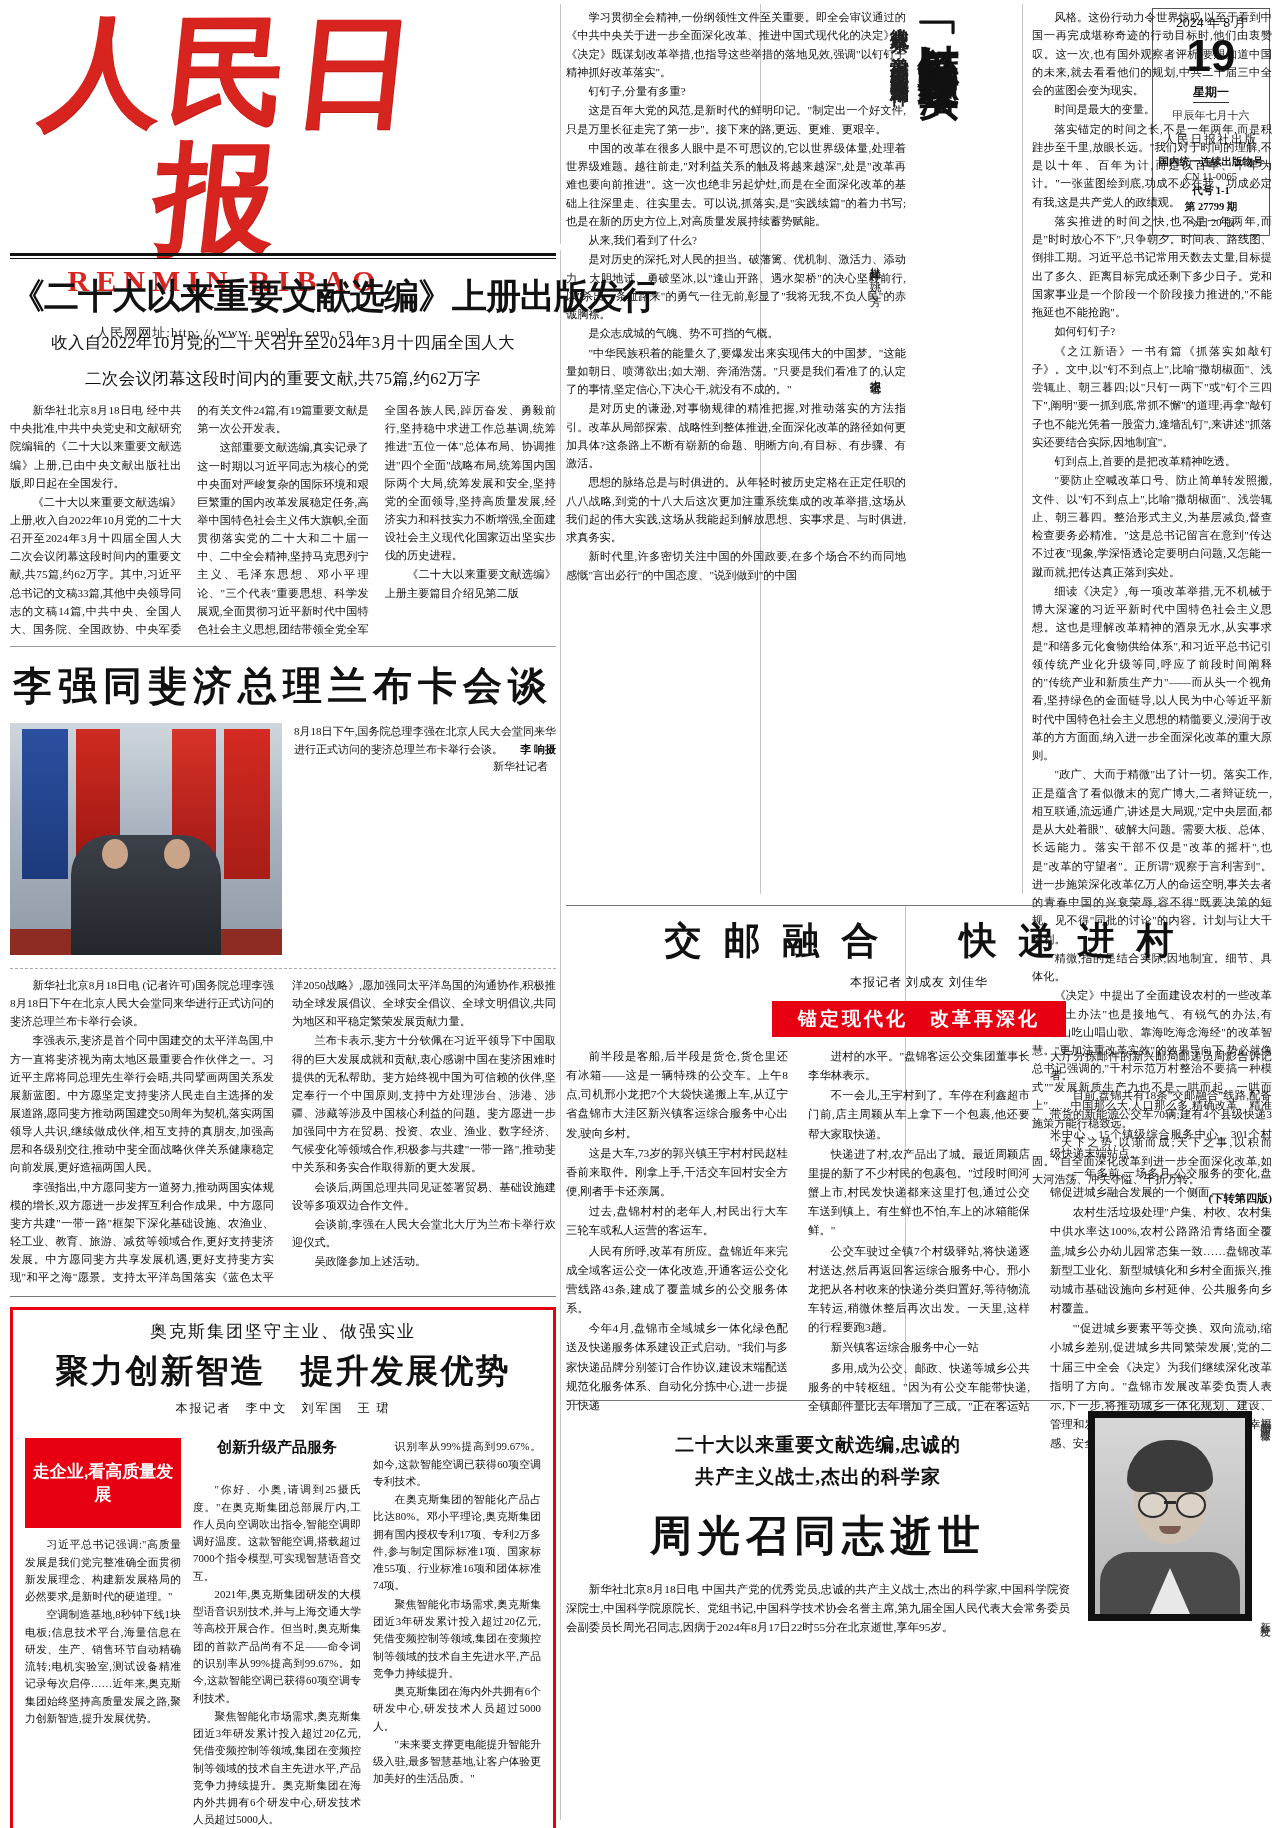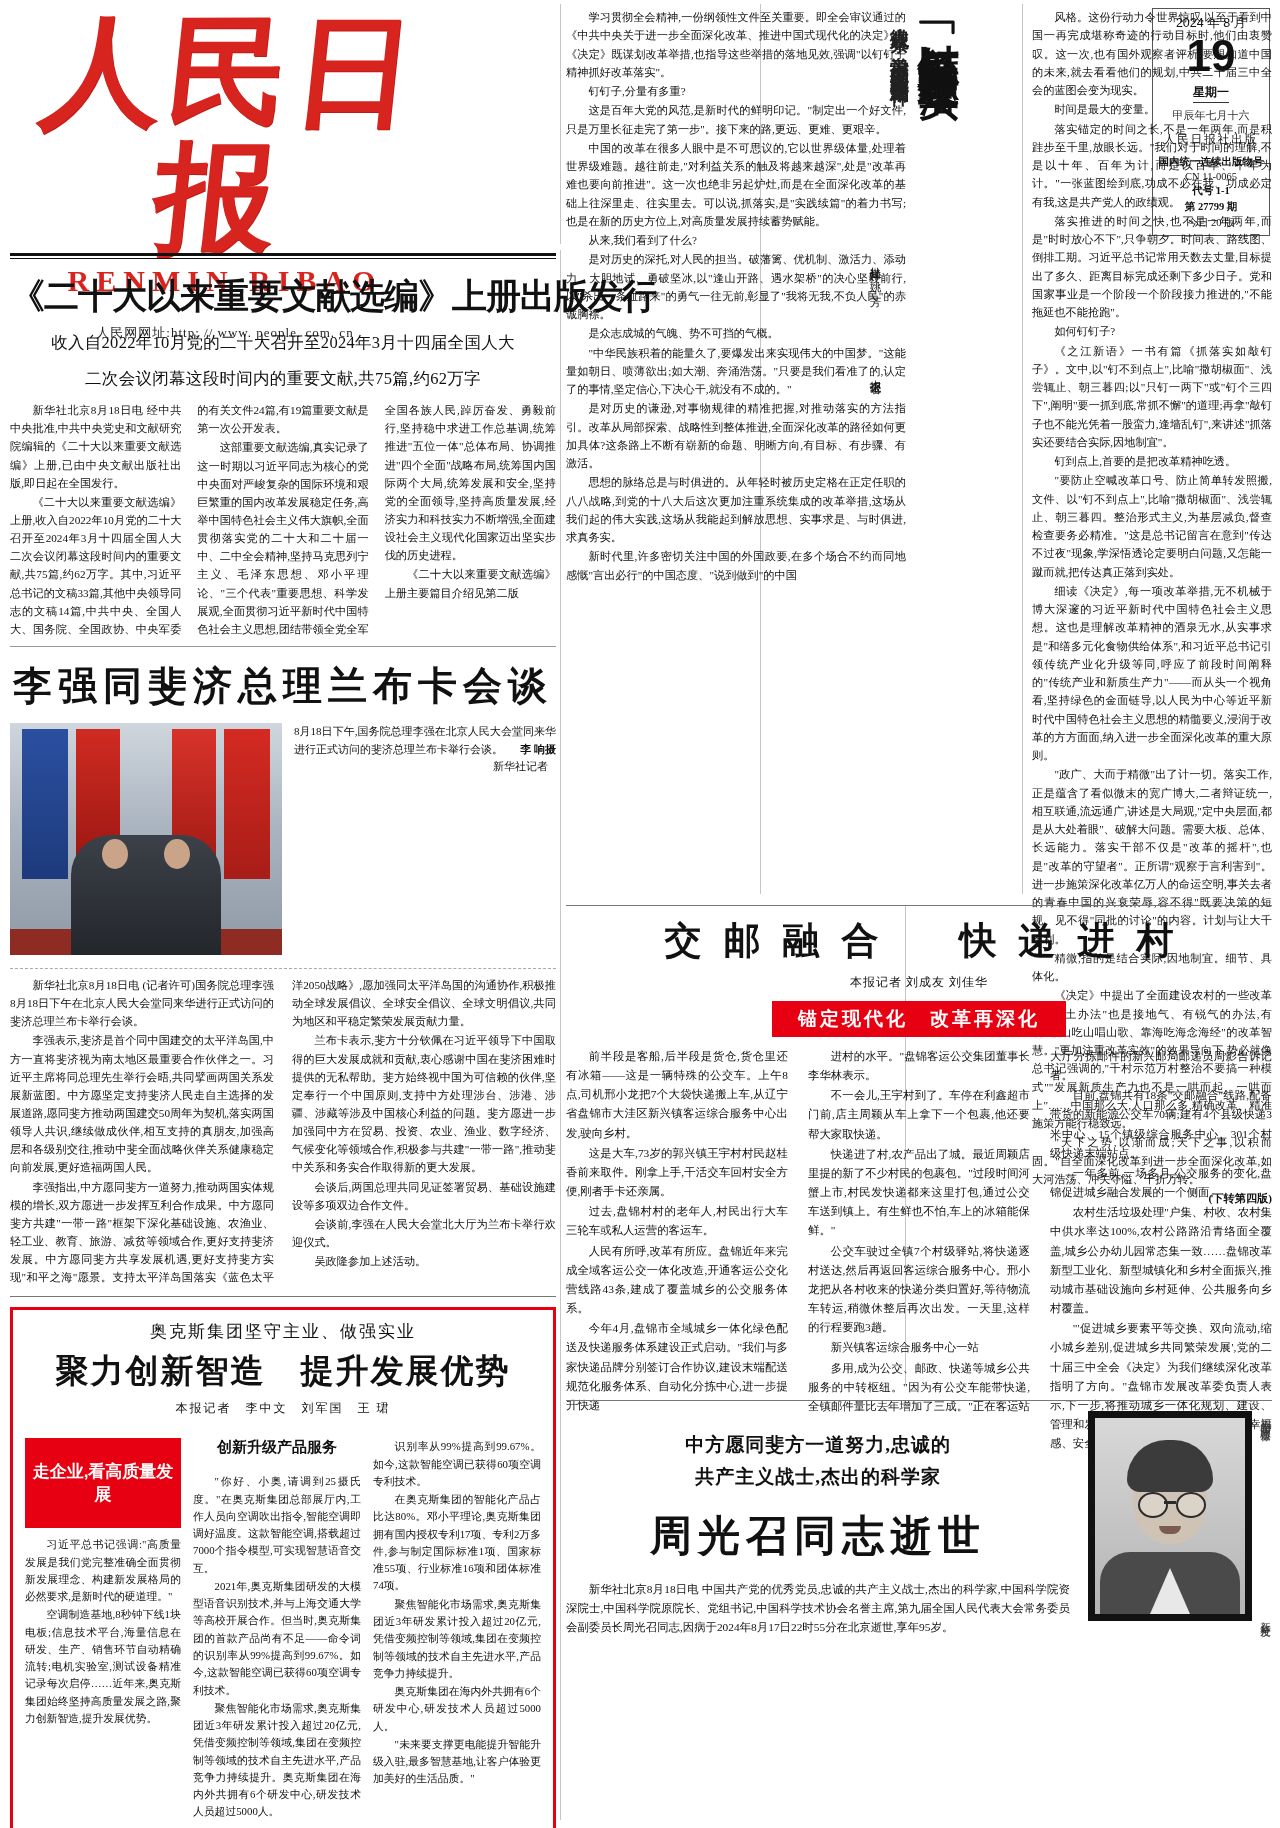--- a/index.html
+++ b/index.html
@@ -104,21 +104,21 @@
   .ad-by{text-align:center;font-size:12px;letter-spacing:2px;margin-bottom:21px;}
   .ad-row{display:flex;gap:12px;}
   .ad-left{flex:0 0 156px;}
   .ad-badge{
     background:#e60012;color:#fff;font-family:"Liberation Sans",sans-serif;
     font-weight:bold;font-size:17px;padding:22px 6px;text-align:center;letter-spacing:0;
     margin-bottom:8px;
   }
   .ad-body{font-size:10.8px;line-height:1.6;text-align:justify;}
   .ad-body p{margin:0 0 1px;text-indent:2em;}
-  .ad-sub{text-align:center;font-family:"Liberation Sans",sans-serif;font-weight:bold;font-size:15px;margin-bottom:16px;}
+  .ad-sub{text-align:center;font-family:"Liberation Sans",sans-serif;font-weight:bold;font-size:15px;margin-bottom:24px;}
   .ad-mid{flex:1;}
   .ad-right{flex:1;}
   .midzone2{position:absolute;left:566px;top:8px;width:340px;}
   .colbody{font-size:11.2px;line-height:1.63;text-align:justify;}
   .colbody p{margin:0 0 1px;text-indent:2em;}
 
   
   .vheadwrap{position:absolute;top:8px;left:760px;width:200px;height:420px;display:flex;flex-direction:row-reverse;gap:4px;}
   .vbig{
     writing-mode:vertical-rl;text-orientation:upright;
@@ -370,21 +370,21 @@
       <p>一年多前,一场多月,公交服务的变化,盘锦促进城乡融合发展的一个侧面。</p>
       <p>农村生活垃圾处理"户集、村收、农村集中供水率达100%,农村公路路沿青络面全覆盖,城乡公办幼儿园常态集一致……盘锦改革新型工业化、新型城镇化和乡村全面振兴,推动城市基础设施向乡村延伸、公共服务向乡村覆盖。</p>
       <p>"'促进城乡要素平等交换、双向流动,缩小城乡差别,促进城乡共同繁荣发展',党的二十届三中全会《决定》为我们继续深化改革指明了方向。"盘锦市发展改革委负责人表示,下一步,将推动城乡一体化规划、建设、管理和发展,让城乡居民有更多获得感、幸福感、安全感。</p>
     </div>
   </div>
 
   <div class="obit">
     <div class="hr-med" style="margin-top:0;"></div>
     <div class="obit-row">
       <div class="obit-text">
-        <div class="obit-kick">中方愿同斐方一道努力,忠诚的</div>
+        <div class="obit-kick">二十大以来重要文献选编,忠诚的</div>
         <div class="obit-kick">共产主义战士,杰出的科学家</div>
         <div class="obit-title">周光召同志逝世</div>
         <div class="obit-body">
           <p>新华社北京8月18日电 中国共产党的优秀党员,忠诚的共产主义战士,杰出的科学家,中国科学院资深院士,中国科学院原院长、党组书记,中国科学技术协会名誉主席,第九届全国人民代表大会常务委员会副委员长周光召同志,因病于2024年8月17日22时55分在北京逝世,享年95岁。</p>
         </div>
       </div>
       <div class="portrait-wrap">
         <div class="portrait">
           <div class="bg"></div>
           <div class="body"></div>

